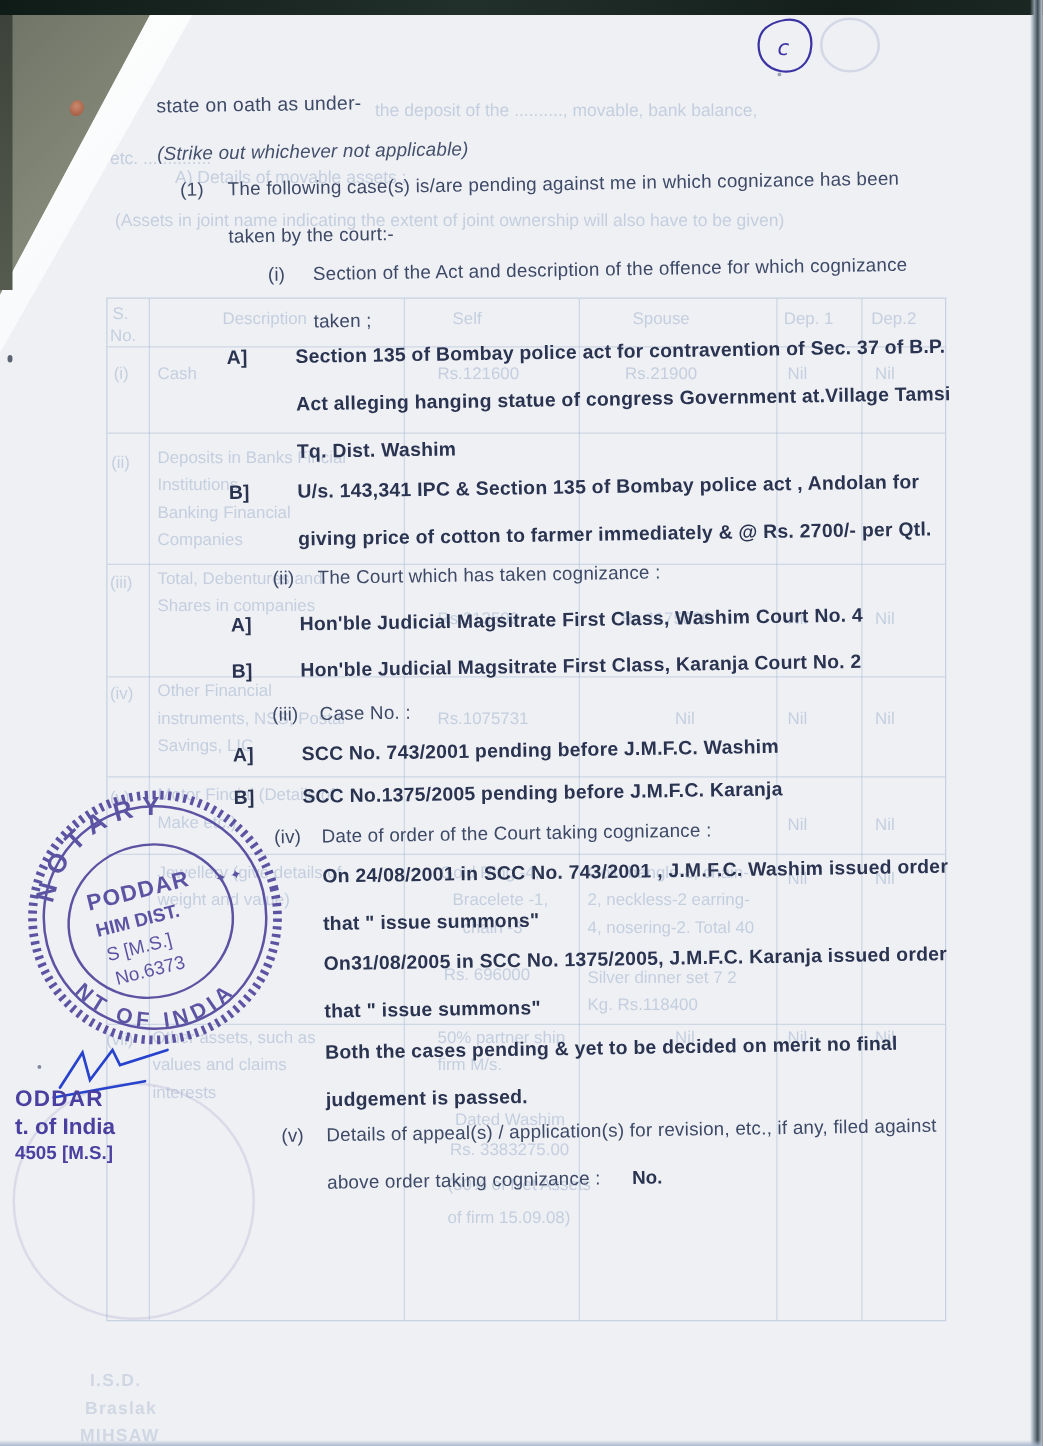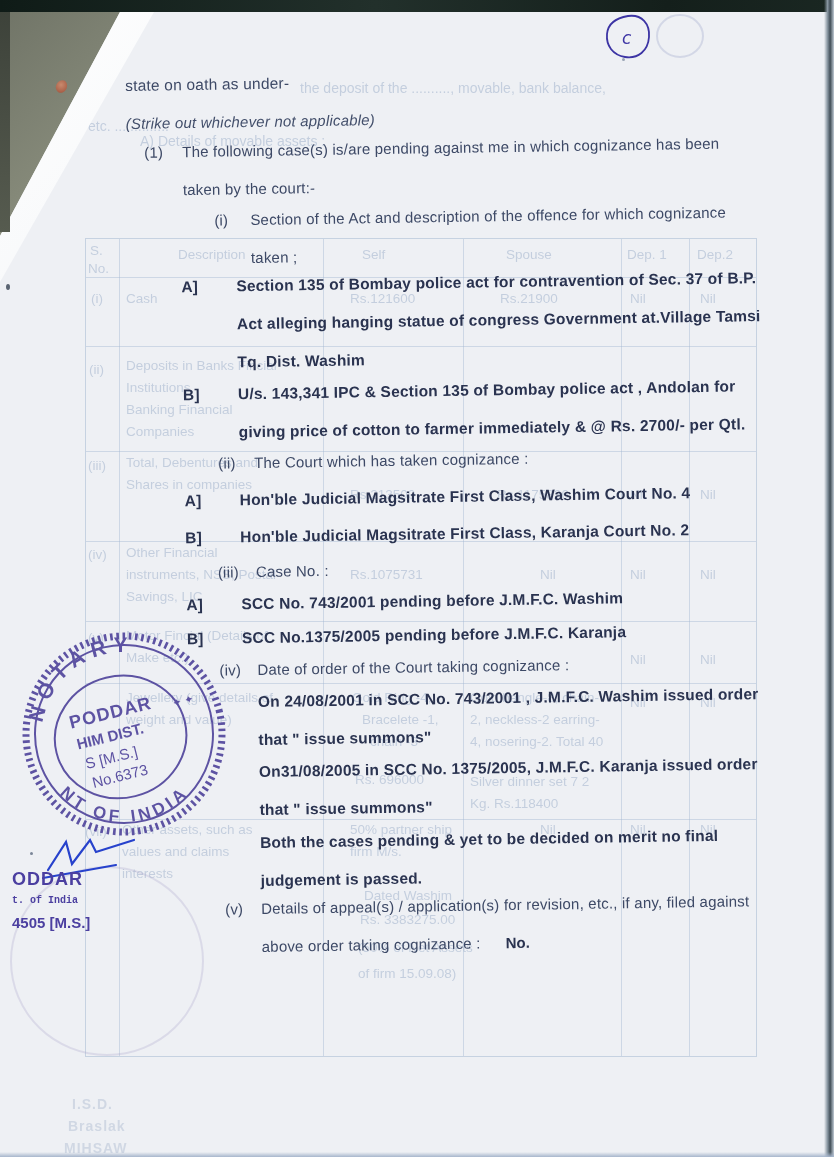--- a/index.html
+++ b/index.html
@@ -43,34 +43,35 @@
   .gv{position:absolute;top:0;bottom:0;width:1px;background:rgba(165,185,210,.45);}
   .gh{position:absolute;left:0;right:0;height:1px;background:rgba(165,185,210,.45);}
   .gcell{position:absolute;white-space:nowrap;color:#a9b9d0;opacity:.6;font-size:13.5px;}
   .gfoot{position:absolute;white-space:nowrap;color:#b3c0d4;opacity:.5;
     font-size:14px;font-weight:bold;letter-spacing:1px;}
   .gcircle{position:absolute;border:2px solid rgba(168,160,200,.28);border-radius:50%;}
   
   #notary-stamp{position:absolute;left:6px;top:616px;opacity:.88;}
   #name-stamp{position:absolute;left:12px;top:868px;color:#4b3fa0;line-height:22px;}
   #name-stamp .ns1{font-weight:bold;font-size:18px;letter-spacing:1px;}
-  #name-stamp .ns2{font-weight:bold;font-size:10px;font-family:Liberation Mono, monospace;}
+  #name-stamp .ns2{font-weight:bold;font-size:18px;}
   #name-stamp .ns3{font-weight:bold;font-size:15px;}
   #signature{position:absolute;left:38px;top:830px;}
   #circled-note{position:absolute;left:598px;top:10px;}
 </style>
 </head>
 <body>
 
 <div id="scan">
 
   <div id="ghost">
     <div class="gline" style="left:300px;top:80px">the deposit of the .........., movable, bank balance,</div>
     <div class="gline" style="left:88px;top:118px">etc. ..............</div>
     <div class="gline" style="left:140px;top:133px">A)    Details of movable assets :</div>
+    <div class="gline" style="left:92px;top:168px">(Assets in joint name indicating the extent of joint ownership will also have to be given)</div>
 
     <div class="gtable">
       <div class="gv" style="left:33px"></div>
       <div class="gv" style="left:237px"></div>
       <div class="gv" style="left:377px"></div>
       <div class="gv" style="left:535px"></div>
       <div class="gv" style="left:603px"></div>
       <div class="gh" style="top:38px"></div>
       <div class="gh" style="top:107px"></div>
       <div class="gh" style="top:212px"></div>

